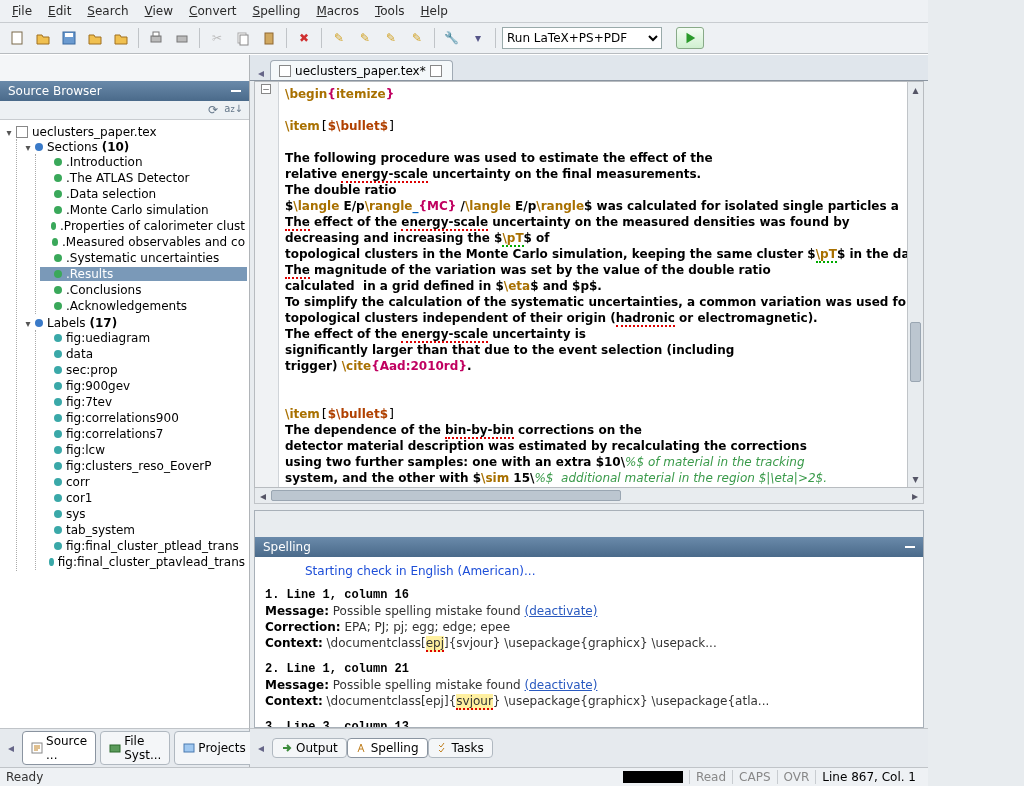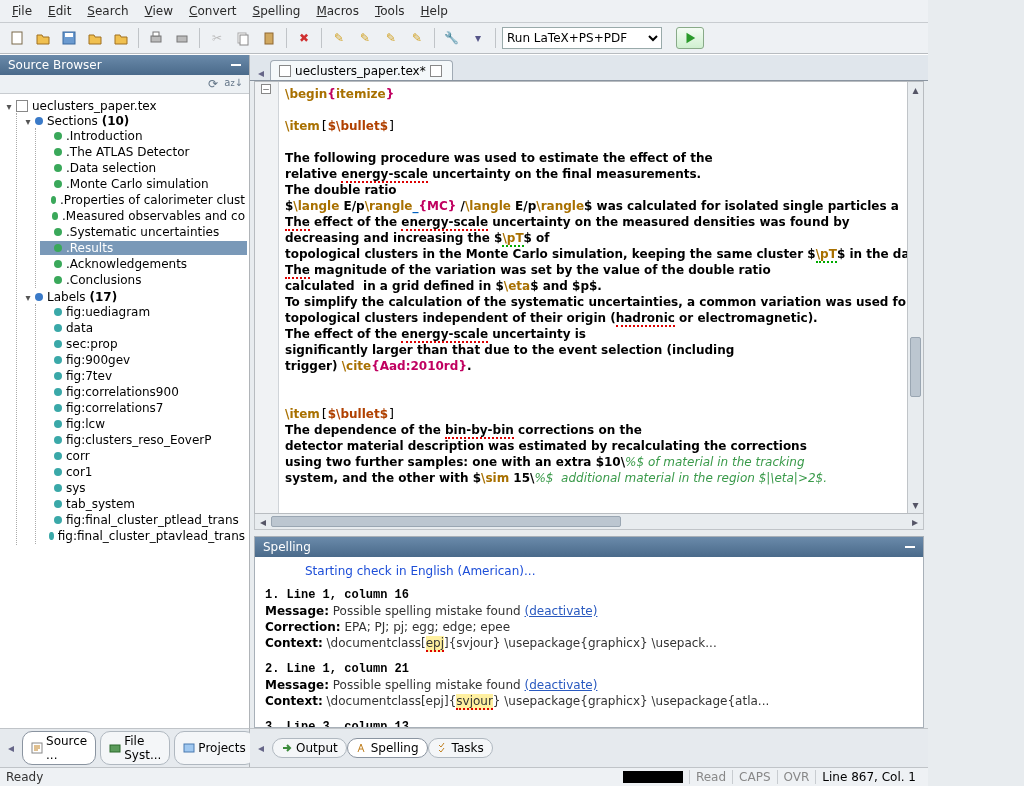--- a/index.html
+++ b/index.html
@@ -17,21 +17,21 @@
 .toolbar .sep { width:1px; height:20px; background:#c0c4c8; margin:0 2px; }
 .toolbar select { height:22px; width:160px; background:#fff; border:1px solid #9aa; font-size:12px; }
 .toolbar .play { width:28px;height:22px;border:1px solid #8a8;border-radius:3px;background:linear-gradient(#f4fcf4,#d0f0d0);display:flex;align-items:center;justify-content:center; }
 .toolbar .play svg{width:14px;height:14px;}
 
 
 .main { flex:1; display:flex; min-height:0; border-top:1px solid #fff; }
 
 
 .left { width:250px; display:flex; flex-direction:column; border-right:1px solid #b0b4b8; background:#f4f6f8; }
-.panel-header { display:flex; align-items:center; justify-content:space-between; padding:3px 8px; background:linear-gradient(#6a8aaa,#4a6a8a); color:#fff; font-size:12px; }
+.panel-header { display:flex; align-items:center; justify-content:space-between; padding:3px 8px; background:linear-gradient(#6a8aaa,#4a6a8a); color:#fff; font-size:12px;margin-top:26px; }
 .panel-header .dash{width:10px;height:2px;background:#fff;}
 .left-toolbar { display:flex; justify-content:flex-end; padding:2px 6px; border-bottom:1px solid #c8ccd0; background:#edf1f4; gap:6px; color:#66788a;}
 .tree { flex:1; overflow:auto; padding:4px 2px; background:#fff; }
 .tree ul { list-style:none; }
 .tree li { white-space:nowrap; padding:1px 0; }
 .tree .row { display:flex; align-items:center; gap:2px; padding:0 2px; }
 .tree .row.sel { background:#7a99b8; color:#fff; }
 .tree .tw { width:10px; text-align:center; color:#555; font-size:10px; cursor:pointer; }
 .tree .fileicon{width:12px;height:12px;border:1px solid #888;background:#fff;display:inline-block;}
 .tree .bullet{width:8px;height:8px;border-radius:50%;display:inline-block;}
@@ -82,21 +82,21 @@
 .spell-body .hdr{color:#1d4ed8;margin-bottom:8px;margin-left:40px;}
 .spell-body .entry{margin-bottom:10px;}
 .spell-body .loc{font-weight:bold;color:#000;font-family:Liberation Mono, monospace;}
 .spell-body b{color:#000;}
 .spell-body .link{color:#2a5ac0;text-decoration:underline;}
 .spell-body .hl{background:#fff0a0;border-bottom:2px dotted #d00;}
 
 
 .bottom-tabs{display:flex;align-items:center;padding:2px 4px;background:#e6eaee;border-top:1px solid #c0c4c8;gap:4px;}
 .bottom-tabs .arrow{padding:0 4px;color:#668;}
-.bottom-tabs .btab{display:flex;align-items:center;gap:3px;padding:2px 8px;border:1px solid #b0b8c0;background:#f4f6f8;border-radius:10px;font-size:11px;}
+.bottom-tabs .btab{display:flex;align-items:center;gap:3px;padding:2px 8px;border:1px solid #b0b8c0;background:#f4f6f8;border-radius:4px;font-size:11px;}
 .bottom-tabs .btab.active{background:#fff;border-color:#8a94a0;}
 .bottom-tabs .ic{width:12px;height:12px;}
 
 
 .bottom-row{display:flex;}
 .bottom-row .left-tabs{width:250px;border-right:1px solid #b0b4b8;}
 .bottom-row .right-tabs{flex:1;}
 
 
 .status{display:flex;align-items:center;padding:2px 6px;background:#eef1f4;border-top:1px solid #c0c4c8;color:#333;font-size:11px;}
@@ -275,28 +275,28 @@
                       <div class="row sel">
                         <span class="tw"></span>
                         <span class="bullet b-green"></span>
                         <span class="label">.Results</span>
                       </div>
                     </li>
                     <li>
                       <div class="row">
                         <span class="tw"></span>
                         <span class="bullet b-green"></span>
+                        <span class="label">.Conclusions</span>
+                      </div>
+                    </li>
+                    <li>
+                      <div class="row">
+                        <span class="tw"></span>
+                        <span class="bullet b-green"></span>
                         <span class="label">.Acknowledgements</span>
-                      </div>
-                    </li>
-                    <li>
-                      <div class="row">
-                        <span class="tw"></span>
-                        <span class="bullet b-green"></span>
-                        <span class="label">.Conclusions</span>
                       </div>
                     </li>
                   </ul>
               </li>
               <li>
                 <div class="row">
                     <span class="tw">▾</span>
                     <span class="bullet b-blue"></span>
                     <span class="label"><span>Labels</span> <span class="count">(17)</span></span>
                   </div>

